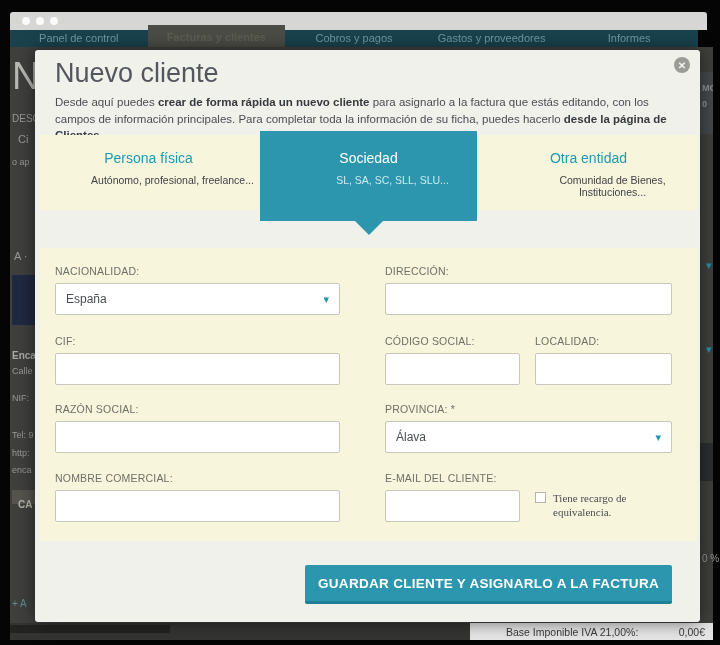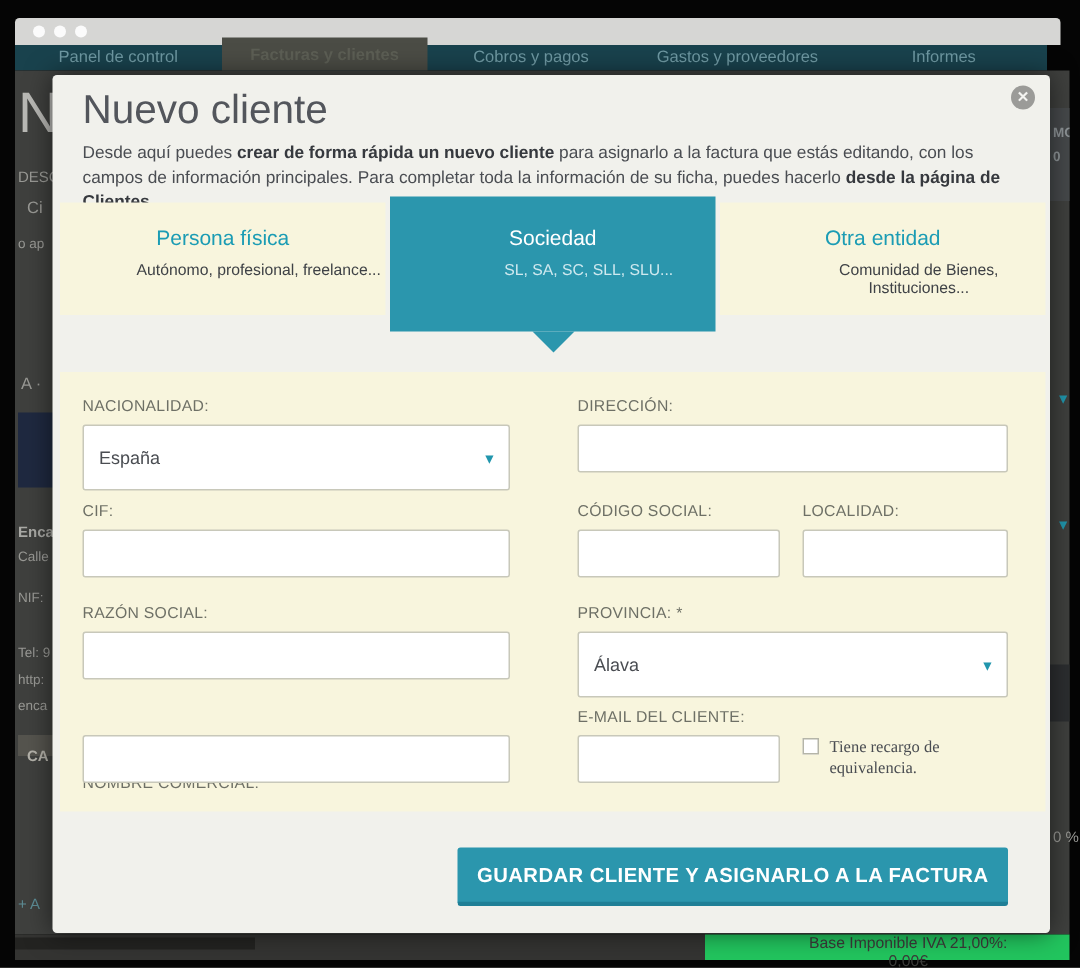--- a/index.html
+++ b/index.html
@@ -21,23 +21,23 @@
   .nav-item.active { background:#4b4c45; color:#5d5f55; margin-top:-5px; height:22px;
                      line-height:24px; font-weight:bold; }
 
   
   .page { position:absolute; left:10px; top:47px; width:703px; height:576px; background:#3f403e; }
   .frag { position:absolute; color:#999995; font-size:9px; white-space:nowrap; }
 
   
   .bottom-strip-dark  { position:absolute; left:10px; top:623px; width:460px; height:17px; background:#343432; }
   .bottom-scroll      { position:absolute; left:10px; top:625px; width:160px; height:8px; background:#232321; }
-  .bottom-strip-light { position:absolute; left:470px; top:623px; width:243px; height:17px; background:#22c55e;
+  .bottom-strip-light { position:absolute; left:470px; top:623px; width:243px; height:17px; background:#e5e5e5;
                         display:flex; align-items:center; justify-content:space-between;
-                        font-size:10.5px; color:#3b3b39; padding:0 8px 0 36px;flex-direction:column; }
+                        font-size:10.5px; color:#3b3b39; padding:0 8px 0 36px; }
 
   
   .modal { position:absolute; left:35px; top:50px; width:665px; height:572px;
            background:#f1f1ec; border-radius:3px; box-shadow:0 0 18px rgba(0,0,0,.55); }
   .close-btn { position:absolute; right:10px; top:7px; width:16px; height:16px; border-radius:50%;
                background:#9b9b98; color:#f4f4f1; font-size:10px; font-weight:bold;
                display:flex; align-items:center; justify-content:center; cursor:pointer; }
   .modal-title { position:absolute; left:20px; top:8px; font-size:27px; color:#53565c; }
   .modal-desc { position:absolute; left:20px; top:44px; width:614px; font-size:11.5px;
                 line-height:1.45; color:#4a4d52; }
@@ -54,21 +54,21 @@
   .tab.active .tab-arrow { position:absolute; left:50%; bottom:-14px; margin-left:-14px;
         width:0; height:0; border-left:14px solid transparent; border-right:14px solid transparent;
         border-top:14px solid #2b96ad; }
 
   
   .form-panel { position:absolute; left:5px; top:198px; width:657px; height:293px; background:#f8f5dd; }
   .f-label { position:absolute; font-size:10.5px; color:#6e7066; letter-spacing:.2px; }
   .f-input { position:absolute; height:32px; background:#ffffff; border:1px solid #c8c8ba;
              border-radius:2px; font-size:12px; color:#4a4d52; padding:0 8px;
              font-family:"Liberation Sans", sans-serif; }
-  .f-select { position:absolute; height:44px; background:#ffffff; border:1px solid #c8c8ba;
+  .f-select { position:absolute; height:32px; background:#ffffff; border:1px solid #c8c8ba;
               border-radius:2px; display:flex; align-items:center; justify-content:space-between;
               padding:4px 10px; font-size:12px; color:#4a4d52; cursor:pointer; }
   .caret { color:#2196ad; font-size:11px; }
   .chk-row { position:absolute; left:495px; top:243px; width:140px; display:flex; gap:7px; cursor:pointer;font-family:Liberation Serif, serif; }
   .chk-box { width:11px; height:11px; background:#fff; border:1px solid #b5b5a8; margin-top:1px; flex:none; }
   .chk-label { font-size:11px; color:#4a4d52; line-height:1.3; }
 
   
   .submit-btn { position:absolute; left:270px; top:515px; width:367px; height:39px;
                 background:#2b96ad; border:none; border-bottom:3px solid #1f7f96; border-radius:2px;
@@ -158,21 +158,21 @@
         <span>España</span>
         <span class="caret">▾</span>
       </div>
 
       <div class="f-label" style="left:15px;top:87px;">CIF:</div>
       <input class="f-input" style="left: 15px; top: 105px; width: 285px;" value="">
 
       <div class="f-label" style="left:15px;top:155px;">RAZÓN SOCIAL:</div>
       <input class="f-input" style="left: 15px; top: 173px; width: 285px;" value="">
 
-      <div class="f-label" style="left:15px;top:224px;margin-top:44px;">NOMBRE COMERCIAL:</div>
+      <div class="f-label" style="left:15px;top:224px;">NOMBRE COMERCIAL:</div>
       <input class="f-input" style="left: 15px; top: 242px; width: 285px;" value="">
 
       <div class="f-label" style="left:345px;top:17px;">DIRECCIÓN:</div>
       <input class="f-input" style="left: 345px; top: 35px; width: 287px;" value="">
 
       <div class="f-label" style="left:345px;top:87px;">CÓDIGO SOCIAL:</div>
       <input class="f-input" style="left: 345px; top: 105px; width: 135px;" value="">
 
       <div class="f-label" style="left:495px;top:87px;">LOCALIDAD:</div>
       <input class="f-input" style="left: 495px; top: 105px; width: 137px;" value="">

